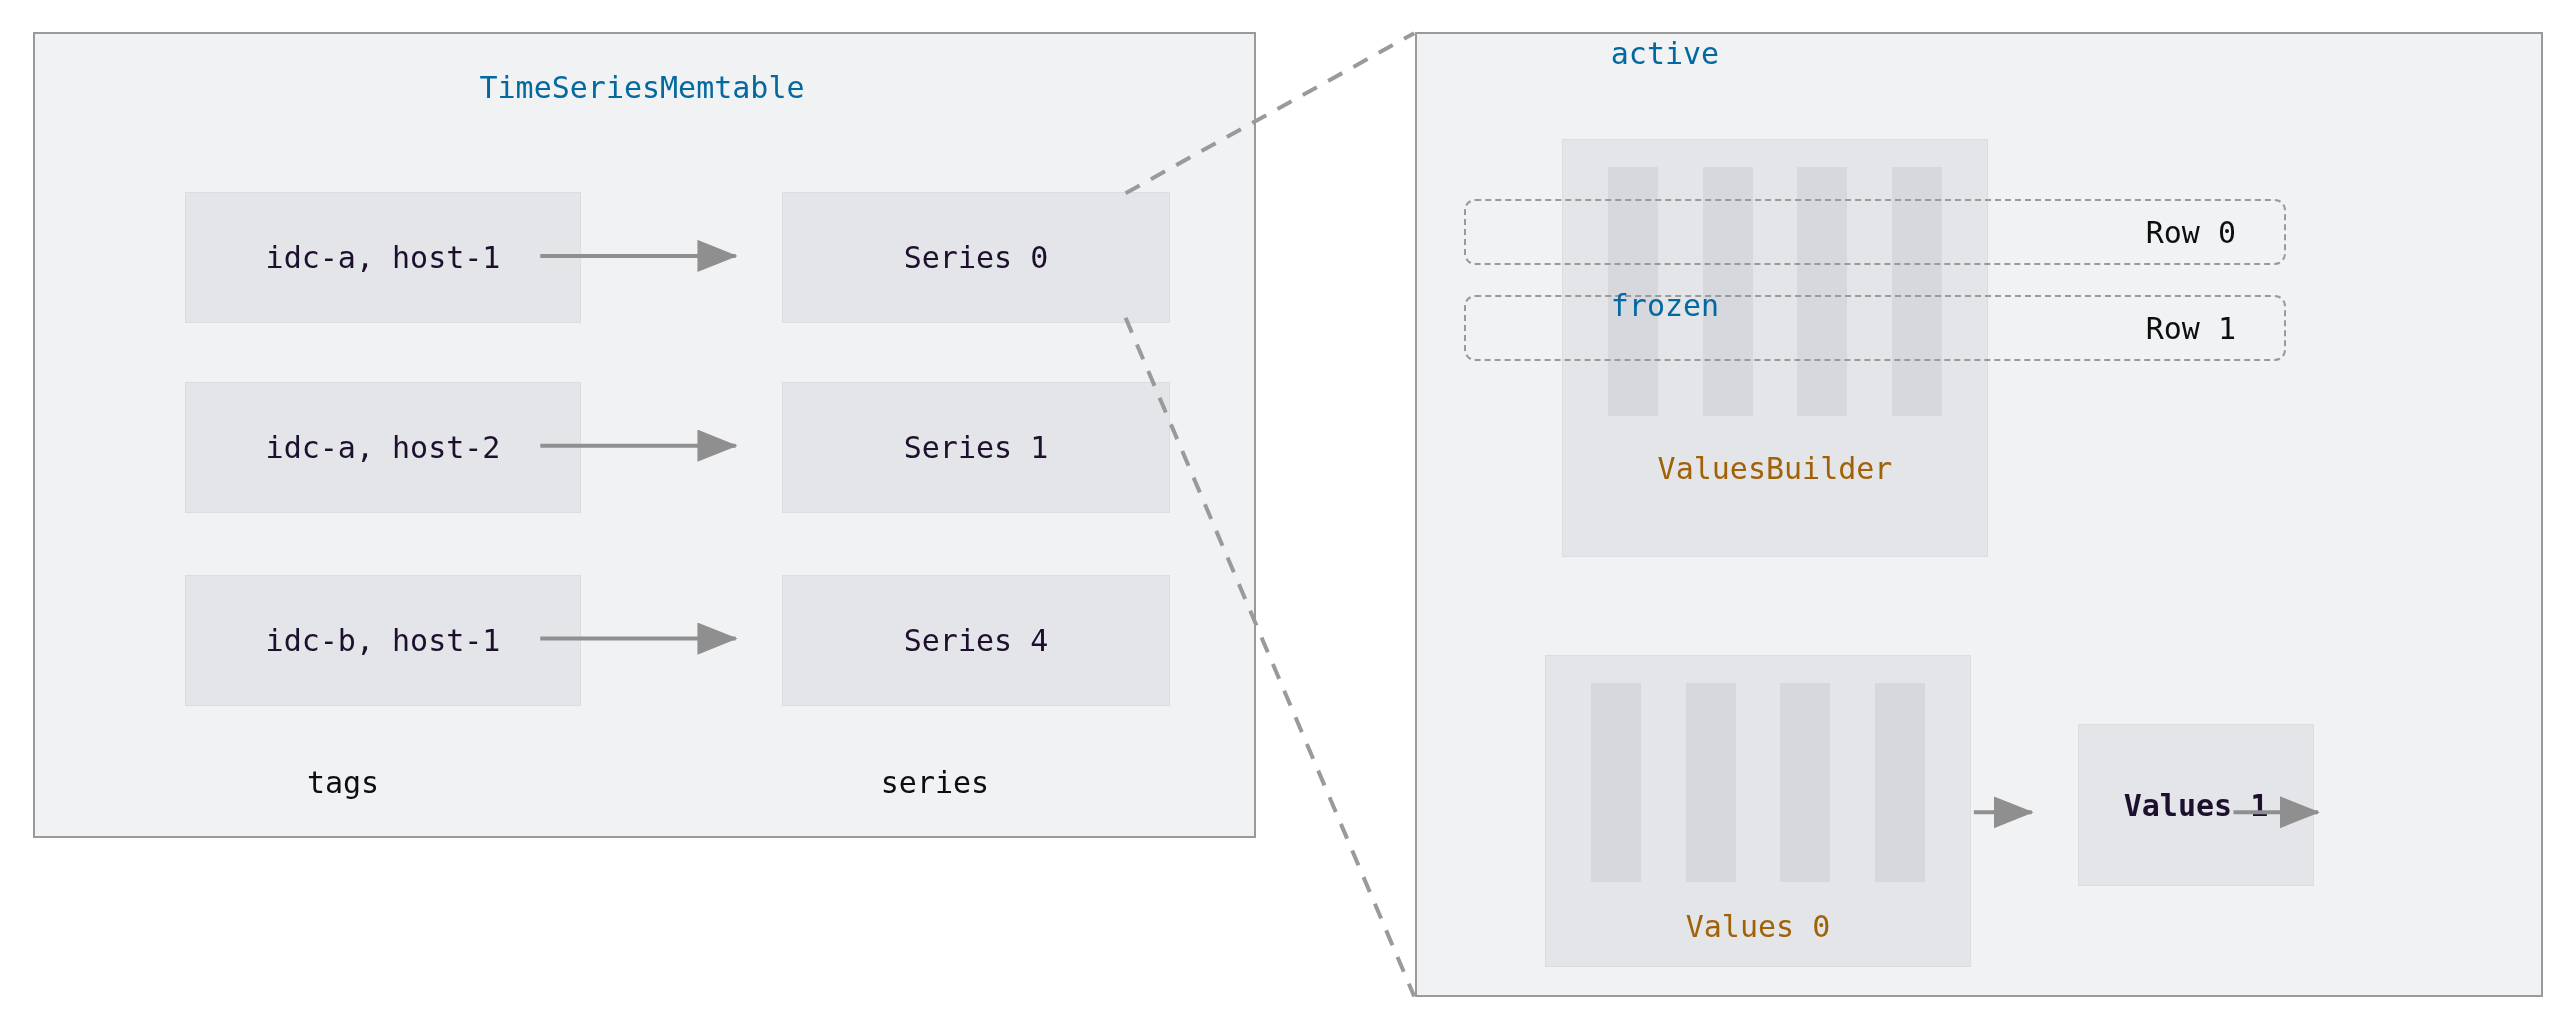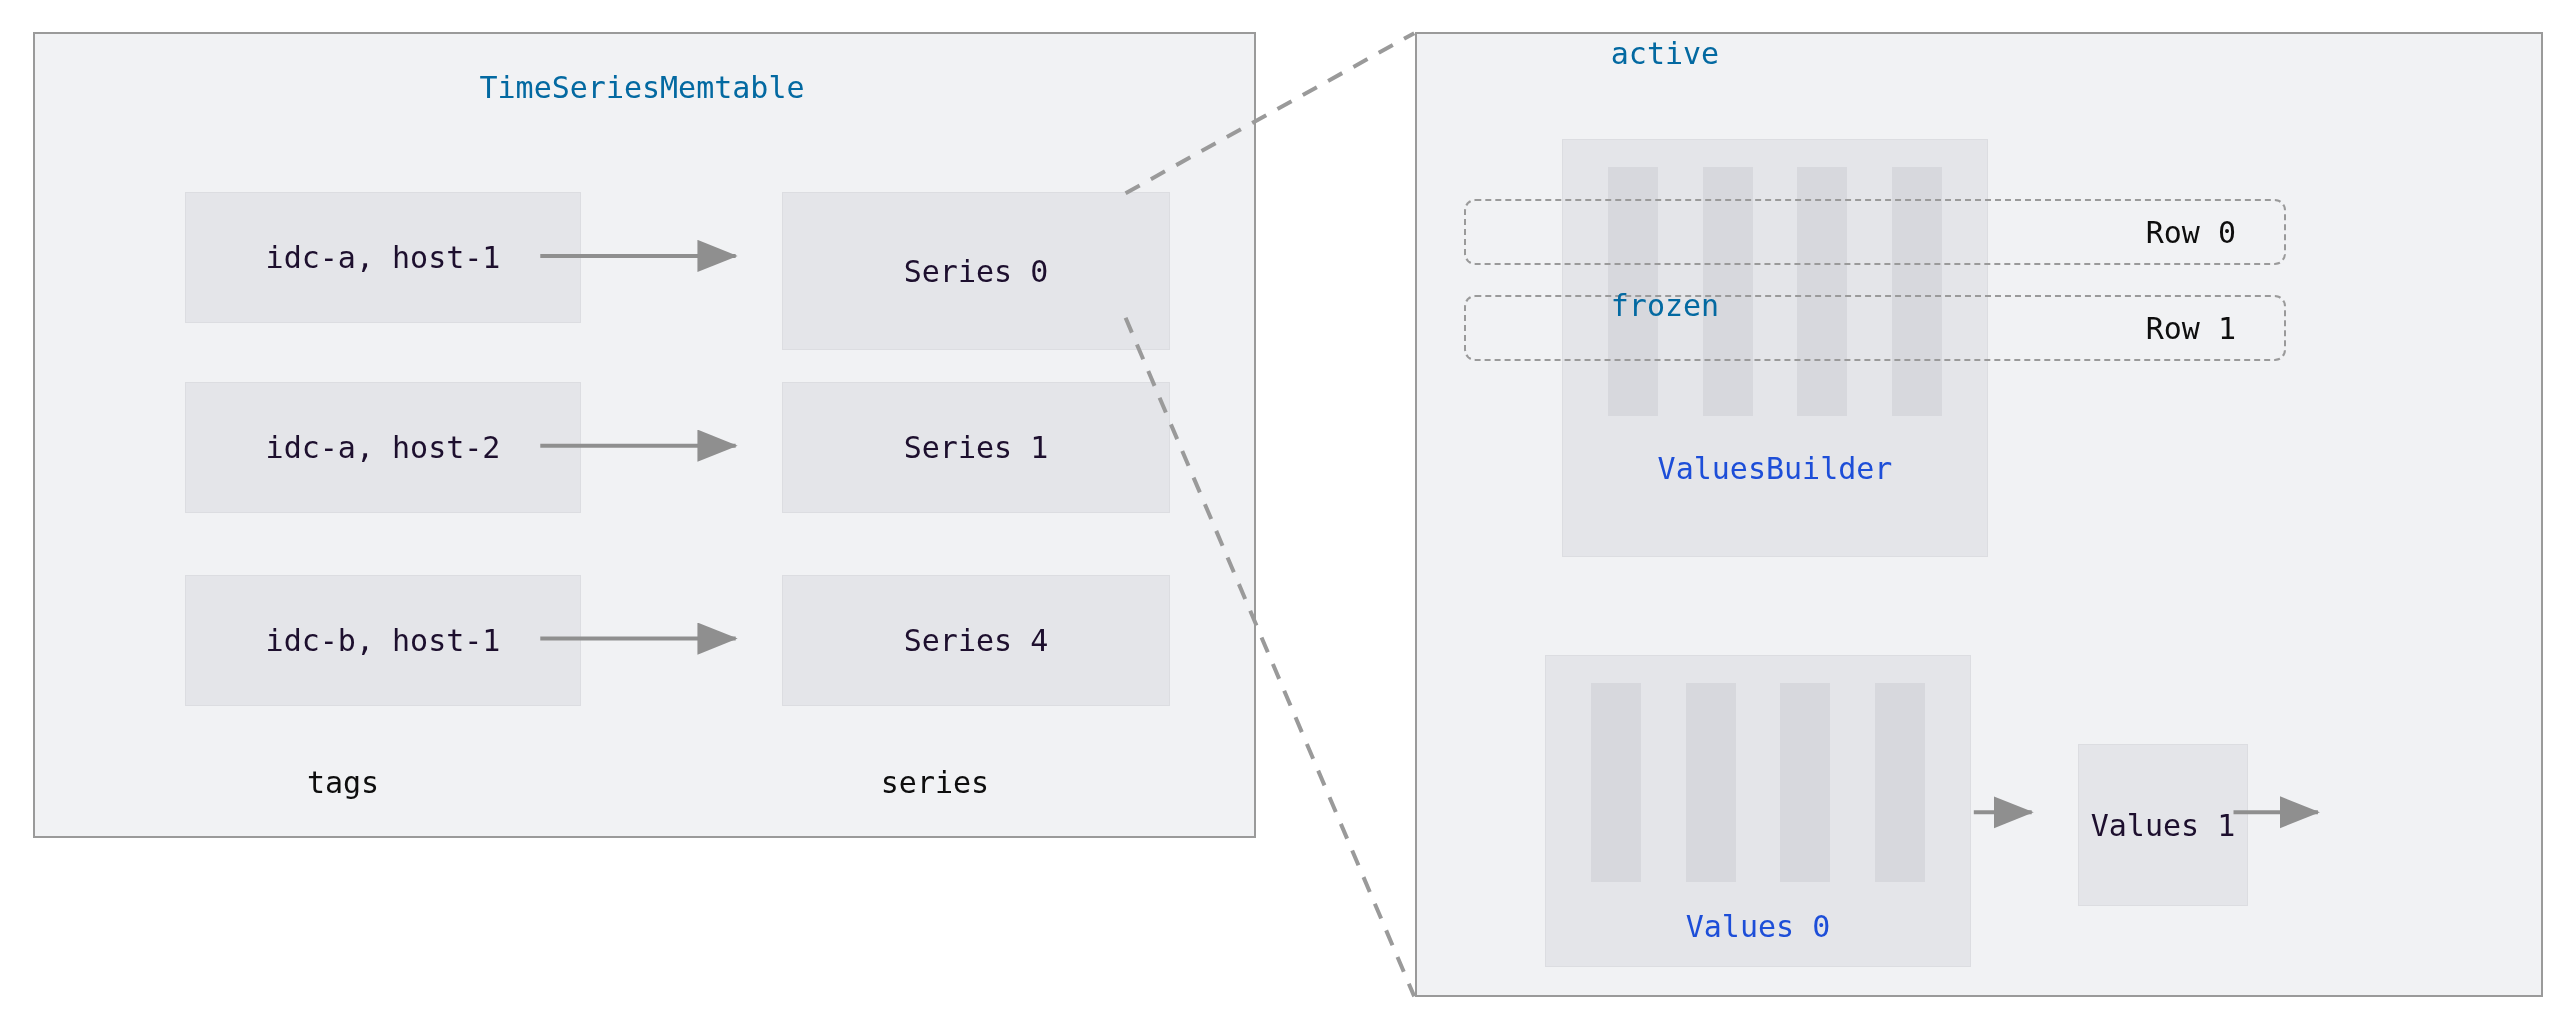--- a/index.html
+++ b/index.html
@@ -73,21 +73,21 @@
     display: flex;
     justify-content: space-evenly;
   }
   .vbuilder .bar {
     background: #d7d8dd;
   }
   .vbuilder .vb-label {
     position: absolute;
     left: 0; right: 0;
     text-align: center;
-    color: #1d4ed8;
+    color: #a16207;
     font-size: 30px;
     line-height: 1;
     white-space: nowrap;
   }
 
   .row-rect {
     position: absolute;
     border: 2.4px dashed #9a9a9a;
     border-radius: 11.3px;
     box-sizing: border-box;
@@ -113,21 +113,21 @@
 </head>
 <body>
 
 <div id="stage">
 
   <div class="panel" id="left-panel">
 
     <div class="panel-title" style="left:607px; top:39px;">TimeSeriesMemtable</div>
 
     <div class="node" style="left:110px; top:158px; width:396px; height:131px;">idc-a, host-1</div>
-    <div class="node" style="left:707px; top:158px; width:388px; height:158px;">Series 0</div>
+    <div class="node" style="left:707px; top:158px; width:388px; height:131px;">Series 0</div>
 
     <div class="node" style="left:110px; top:348px; width:396px; height:131px;">idc-a, host-2</div>
     <div class="node" style="left:707px; top:348px; width:388px; height:131px;">Series 1</div>
 
     <div class="node" style="left:110px; top:541px; width:396px; height:131px;">idc-b, host-1</div>
     <div class="node" style="left:707px; top:541px; width:388px; height:131px;">Series 4</div>
 
     <div class="group-label" style="left:308px; top:734px;">tags</div>
     <div class="group-label" style="left:900px; top:734px;">series</div>
   </div>
@@ -154,21 +154,21 @@
     <div class="vbuilder" style="left:128px; top:621px; width:426px; height:312px;">
       <div class="bars" style="top:27px; height:199px;">
         <div class="bar" style="width:50px; height:199px;"></div>
         <div class="bar" style="width:50px; height:199px;"></div>
         <div class="bar" style="width:50px; height:199px;"></div>
         <div class="bar" style="width:50px; height:199px;"></div>
       </div>
       <div class="vb-label" style="top:256px;">Values 0</div>
     </div>
 
-    <div class="node tight" style="left:621px; top:710px; width:170px; height:162px;">Values 1</div>
+    <div class="node tight" style="left:621px; top:690px; width:236px; height:162px;font-weight:bold;">Values 1</div>
   </div>
 
   <svg class="overlay" viewBox="0 0 3204 1288" xmlns="http://www.w3.org/2000/svg">
     <defs>
       <marker id="ah" markerWidth="12" markerHeight="12" refX="9.5" refY="4" orient="auto" markerUnits="strokeWidth">
         <path d="M0,0 L10,4 L0,8 z" fill="#8f8f8f"></path>
       </marker>
     </defs>
 
     <line x1="672" y1="318" x2="915" y2="318" stroke="#8f8f8f" stroke-width="5" marker-end="url(#ah)"></line>

